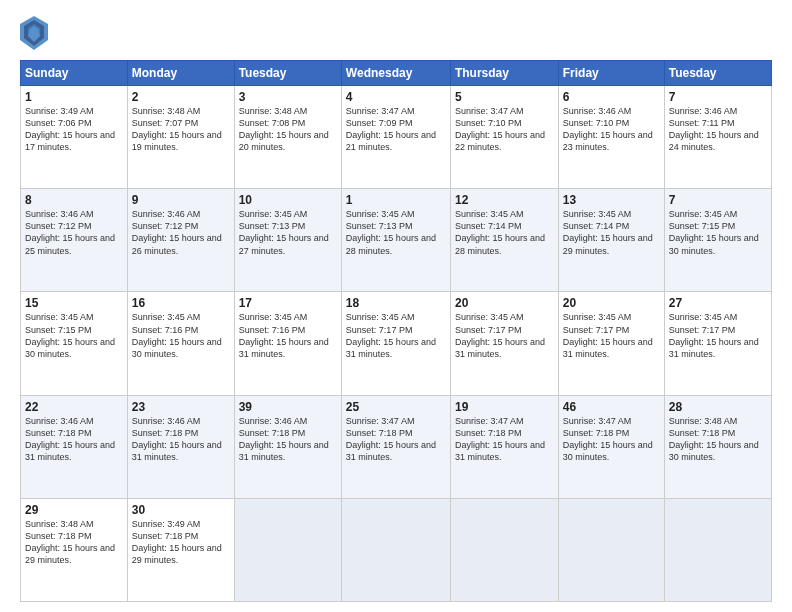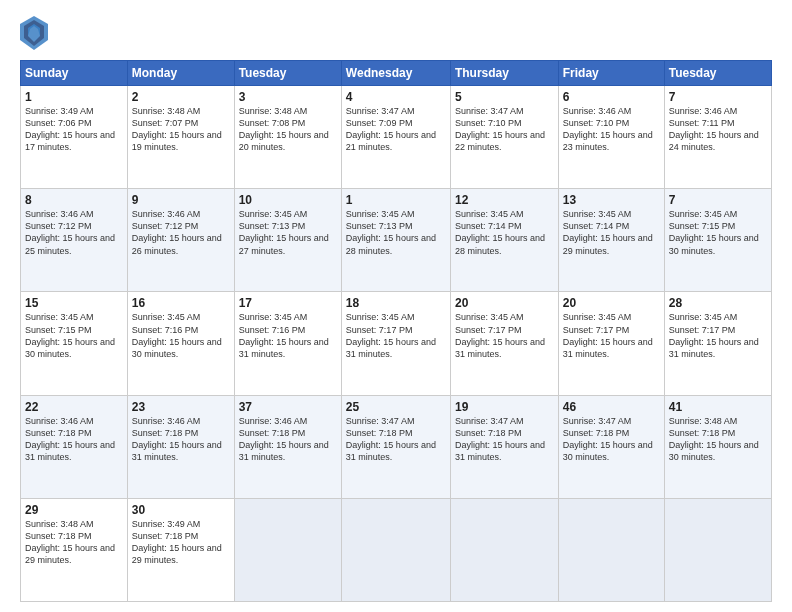--- a/index.html
+++ b/index.html
@@ -270,72 +270,72 @@
 and 31 minutes.</div>
           </td>
           <td>
             <span class="day-num">20</span>
             <div class="day-info">Sunrise: 3:45 AM
 Sunset: 7:17 PM
 Daylight: 15 hours
 and 31 minutes.</div>
           </td>
           <td>
+            <span class="day-num">27</span>
+            <div class="day-info">Sunrise: 3:45 AM
+Sunset: 7:17 PM
+Daylight: 15 hours
+and 31 minutes.</div>
+          </td>
+        </tr>
+        <tr>
+          <td>
+            <span class="day-num">22</span>
+            <div class="day-info">Sunrise: 3:46 AM
+Sunset: 7:18 PM
+Daylight: 15 hours
+and 31 minutes.</div>
+          </td>
+          <td>
+            <span class="day-num">23</span>
+            <div class="day-info">Sunrise: 3:46 AM
+Sunset: 7:18 PM
+Daylight: 15 hours
+and 31 minutes.</div>
+          </td>
+          <td>
+            <span class="day-num">39</span>
+            <div class="day-info">Sunrise: 3:46 AM
+Sunset: 7:18 PM
+Daylight: 15 hours
+and 31 minutes.</div>
+          </td>
+          <td>
+            <span class="day-num">25</span>
+            <div class="day-info">Sunrise: 3:47 AM
+Sunset: 7:18 PM
+Daylight: 15 hours
+and 31 minutes.</div>
+          </td>
+          <td>
+            <span class="day-num">19</span>
+            <div class="day-info">Sunrise: 3:47 AM
+Sunset: 7:18 PM
+Daylight: 15 hours
+and 31 minutes.</div>
+          </td>
+          <td>
+            <span class="day-num">46</span>
+            <div class="day-info">Sunrise: 3:47 AM
+Sunset: 7:18 PM
+Daylight: 15 hours
+and 30 minutes.</div>
+          </td>
+          <td>
             <span class="day-num">28</span>
-            <div class="day-info">Sunrise: 3:45 AM
-Sunset: 7:17 PM
-Daylight: 15 hours
-and 31 minutes.</div>
-          </td>
-        </tr>
-        <tr>
-          <td>
-            <span class="day-num">22</span>
-            <div class="day-info">Sunrise: 3:46 AM
-Sunset: 7:18 PM
-Daylight: 15 hours
-and 31 minutes.</div>
-          </td>
-          <td>
-            <span class="day-num">23</span>
-            <div class="day-info">Sunrise: 3:46 AM
-Sunset: 7:18 PM
-Daylight: 15 hours
-and 31 minutes.</div>
-          </td>
-          <td>
-            <span class="day-num">37</span>
-            <div class="day-info">Sunrise: 3:46 AM
-Sunset: 7:18 PM
-Daylight: 15 hours
-and 31 minutes.</div>
-          </td>
-          <td>
-            <span class="day-num">25</span>
-            <div class="day-info">Sunrise: 3:47 AM
-Sunset: 7:18 PM
-Daylight: 15 hours
-and 31 minutes.</div>
-          </td>
-          <td>
-            <span class="day-num">19</span>
-            <div class="day-info">Sunrise: 3:47 AM
-Sunset: 7:18 PM
-Daylight: 15 hours
-and 31 minutes.</div>
-          </td>
-          <td>
-            <span class="day-num">46</span>
-            <div class="day-info">Sunrise: 3:47 AM
-Sunset: 7:18 PM
-Daylight: 15 hours
-and 30 minutes.</div>
-          </td>
-          <td>
-            <span class="day-num">41</span>
             <div class="day-info">Sunrise: 3:48 AM
 Sunset: 7:18 PM
 Daylight: 15 hours
 and 30 minutes.</div>
           </td>
         </tr>
         <tr>
           <td>
             <span class="day-num">29</span>
             <div class="day-info">Sunrise: 3:48 AM

